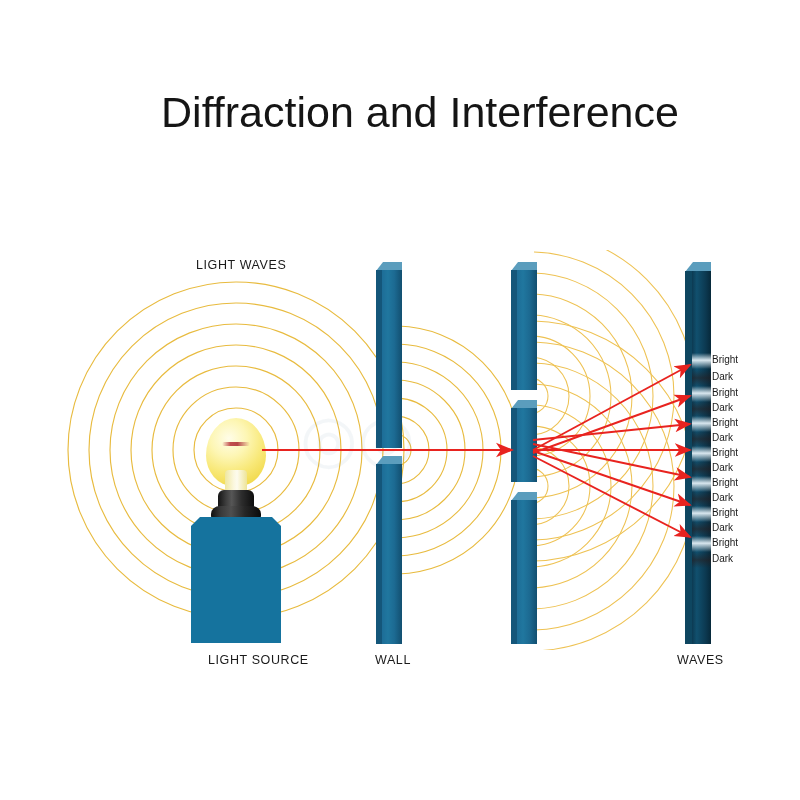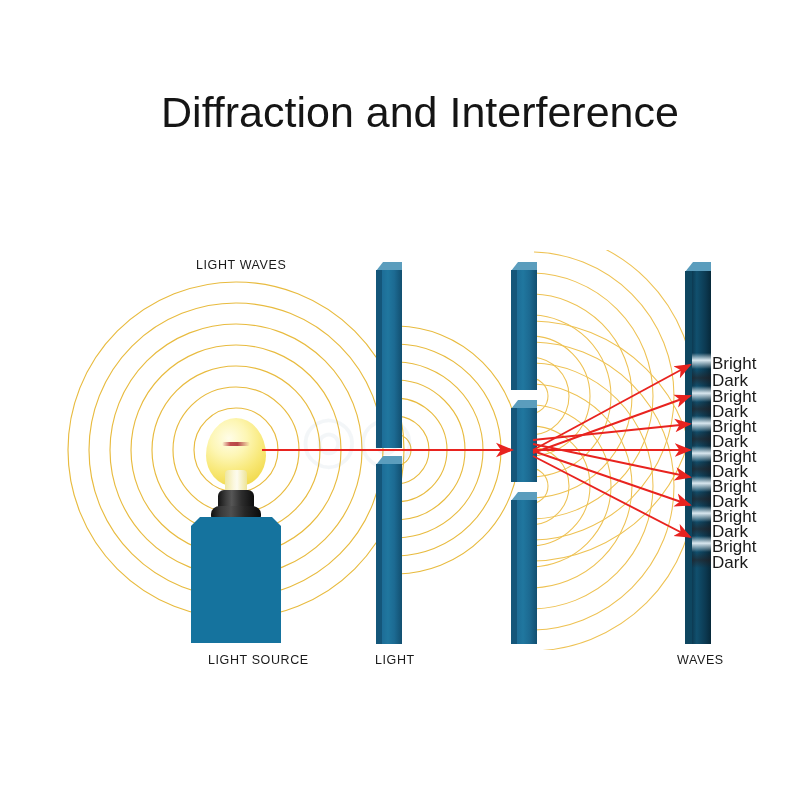--- a/index.html
+++ b/index.html
@@ -105,21 +105,21 @@
   .fringe{
     position:absolute;left:0;width:100%;
     background:linear-gradient(180deg,rgba(232,242,247,0) 0%,rgba(225,238,245,0.96) 45%,rgba(232,242,247,0) 100%);
   }
   .darkband{
     position:absolute;left:0;width:100%;
     background:linear-gradient(180deg,rgba(18,18,18,0) 0%,rgba(40,28,28,0.55) 50%,rgba(18,18,18,0) 100%);
   }
   .blabel{
     position:absolute;
-    font-size:17px;
+    font-size:10px;
     color:#1a1a1a;
     white-space:nowrap;
     left:712px;
   }
   
   #wm{
     position:absolute;left:300px;top:400px;width:220px;height:110px;
     opacity:0.07;font-size:66px;color:#6a8fa8;font-family:"Liberation Serif",serif;
   }
 </style>
@@ -276,16 +276,16 @@
       <div class="blabel" style="top: 477px;">Bright</div>
       <div class="blabel" style="top: 492px;">Dark</div>
       <div class="blabel" style="top: 507px;">Bright</div>
       <div class="blabel" style="top: 522px;">Dark</div>
       <div class="blabel" style="top: 537px;">Bright</div>
       <div class="blabel" style="top: 553px;">Dark</div>
     </div>
 
   <div class="cap" id="cap-waves">LIGHT WAVES</div>
   <div class="cap" id="cap-source">LIGHT SOURCE</div>
-  <div class="cap" id="cap-wall">LIGHT</div>
+  <div class="cap" id="cap-wall">WALL</div>
   <div class="cap" id="cap-screen">WAVES</div>
 
 </div>
 
 </body></html>

